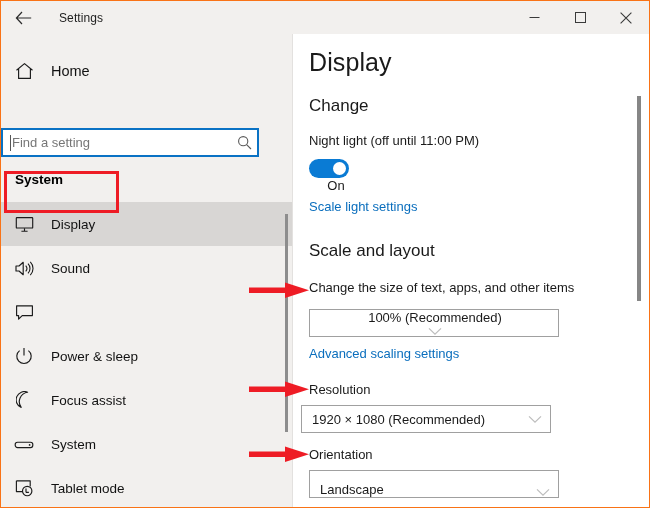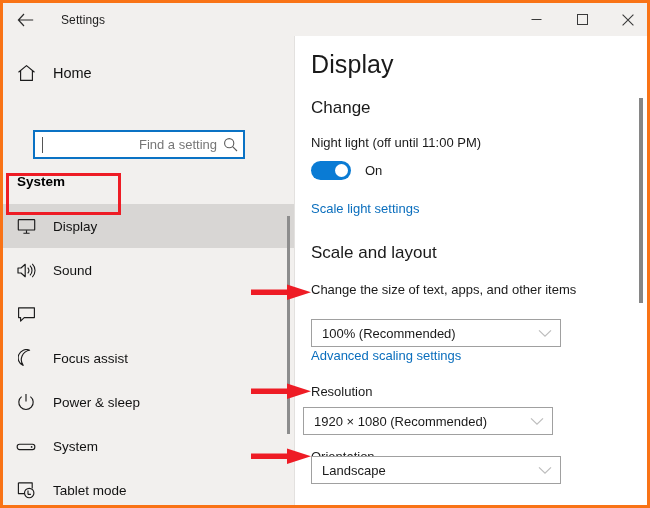--- a/index.html
+++ b/index.html
@@ -10,21 +10,21 @@
   body {
     font-family: "Liberation Sans", sans-serif;
     -webkit-font-smoothing: antialiased;
   }
 
   .window {
     position: relative;
     width: 650px;
     height: 508px;
     box-sizing: border-box;
-    border: 3px solid #f97316;
+    border: 1px solid #f97316;
     background: #ffffff;
     overflow: hidden;
   }
 
   
   .titlebar {
     position: absolute;
     left: 0; top: 0;
     width: 648px;
     height: 33px;
@@ -63,41 +63,40 @@
   .cap-btn svg { display: block; }
 
   
   .sidebar {
     position: absolute;
     left: 0; top: 33px;
     width: 291px;
     height: 474px;
     background: #f2f0ee;
     overflow: hidden;
-    text-align: right;
   }
   .nav-home {
     position: absolute;
     left: 0; top: 17px;
     width: 291px; height: 40px;
     display: flex; align-items: center;
   }
   .nav-home .ico {
     width: 46px; display: flex; align-items: center; justify-content: center;
     color: #1b1b1b;
   }
   .nav-home .lbl {
     font-size: 14.5px; color: #111111;
     margin-left: 4px;
   }
 
   .search-wrap {
     position: absolute;
-    left: 30px; top: 94px;
-    width: 212px; height: 29px;
+    left: 0; top: 94px;
+    width: 258px; height: 29px;
     box-sizing: border-box;
     border: 2px solid #0a72c4;
     background: #ffffff;
     display: flex; align-items: center;
   }
   .search-caret {
     width: 1px; height: 16px;
     background: #555;
     margin-left: 7px;
   }
@@ -198,21 +197,21 @@
   .lbl-txt {
     font-size: 13px;
     color: #1a1a1a;
   }
   .link {
     font-size: 13px;
     color: #0a6ebd;
     cursor: pointer;
   }
   .toggle-row {
-    display: flex; align-items: center;
+    display: flex; align-items: center; flex-direction: column;
   }
   .toggle {
     width: 40px; height: 19px;
     border-radius: 10px;
     background: #0a7bd4;
     position: relative;
   }
   .toggle .knob {
     position: absolute;
     right: 3px; top: 3px;
@@ -352,35 +351,35 @@
       <div class="navitem">
         <div class="ico">
           <svg width="19" height="17" viewBox="0 0 19 17">
             <path d="M1.6 1.8 H17.4 V11.6 H7.2 L3.6 15.1 V11.6 H1.6 Z" fill="none" stroke="#1b1b1b" stroke-width="1.15" stroke-linejoin="round"></path>
           </svg>
         </div>
       </div>
 
       <div class="navitem">
         <div class="ico">
-          <svg width="17" height="18" viewBox="0 0 17 18">
-            <path d="M11.6 1.2 A8 8 0 1 0 5.2 16.4 A9.6 9.6 0 0 1 11.6 1.2 Z" fill="none" stroke="#1b1b1b" stroke-width="1.15" stroke-linejoin="round"></path>
-          </svg>
-        </div>
-        <div class="lbl">Focus assist</div>
-      </div>
-
-      <div class="navitem">
-        <div class="ico">
           <svg width="18" height="18" viewBox="0 0 18 18">
             <path d="M4.6 3.6 A7.2 7.2 0 1 0 13.4 3.6" fill="none" stroke="#1b1b1b" stroke-width="1.15"></path>
             <path d="M9 1 V8.4" stroke="#1b1b1b" stroke-width="1.15"></path>
           </svg>
         </div>
         <div class="lbl">Power &amp; sleep</div>
+      </div>
+
+      <div class="navitem">
+        <div class="ico">
+          <svg width="17" height="18" viewBox="0 0 17 18">
+            <path d="M11.6 1.2 A8 8 0 1 0 5.2 16.4 A9.6 9.6 0 0 1 11.6 1.2 Z" fill="none" stroke="#1b1b1b" stroke-width="1.15" stroke-linejoin="round"></path>
+          </svg>
+        </div>
+        <div class="lbl">Focus assist</div>
       </div>
 
       <div class="navitem">
         <div class="ico">
           <svg width="20" height="13" viewBox="0 0 20 13">
             <rect x="1.2" y="4.2" width="17.6" height="5.4" rx="2.3" fill="none" stroke="#1b1b1b" stroke-width="1.15"></rect>
             <circle cx="15.6" cy="6.9" r="0.85" fill="#1b1b1b"></circle>
           </svg>
         </div>
         <div class="lbl">System</div>
@@ -418,21 +417,21 @@
       </div>
       <div class="toggle-label">On</div>
     </div>
 
     <div class="link" style="position:absolute; left:16px; top:165px;">Scale light settings</div>
 
     <div class="h2" style="position:absolute; left:16px; top:207px;">Scale and layout</div>
 
     <div class="lbl-txt" style="position:absolute; left:16px; top:246px;">Change the size of text, apps, and other items</div>
 
-    <div class="combo" style="position:absolute; left:16px; top:283px;">
+    <div class="combo" style="position:absolute; left:16px; top:275px;flex-direction:column;">
       <span class="val">100% (Recommended)</span>
       <span class="chev">
         <svg width="14" height="9" viewBox="0 0 14 9">
           <path d="M1 1.4 L7 7.2 L13 1.4" fill="none" stroke="#bdbdbd" stroke-width="1.2"></path>
         </svg>
       </span>
     </div>
 
     <div class="link" style="position:absolute; left:16px; top:312px;">Advanced scaling settings</div>
 
@@ -442,21 +441,21 @@
       <span class="val">1920 × 1080 (Recommended)</span>
       <span class="chev">
         <svg width="14" height="9" viewBox="0 0 14 9">
           <path d="M1 1.4 L7 7.2 L13 1.4" fill="none" stroke="#bdbdbd" stroke-width="1.2"></path>
         </svg>
       </span>
     </div>
 
     <div class="lbl-txt" style="position:absolute; left:16px; top:413px;">Orientation</div>
 
-    <div class="combo" style="position:absolute; left:16px; top:420px;">
+    <div class="combo" style="position:absolute; left:16px; top:436px;align-items:flex-end;">
       <span class="val">Landscape</span>
       <span class="chev">
         <svg width="14" height="9" viewBox="0 0 14 9">
           <path d="M1 1.4 L7 7.2 L13 1.4" fill="none" stroke="#bdbdbd" stroke-width="1.2"></path>
         </svg>
       </span>
     </div>
 
     <div class="main-scroll"></div>
   </div>

